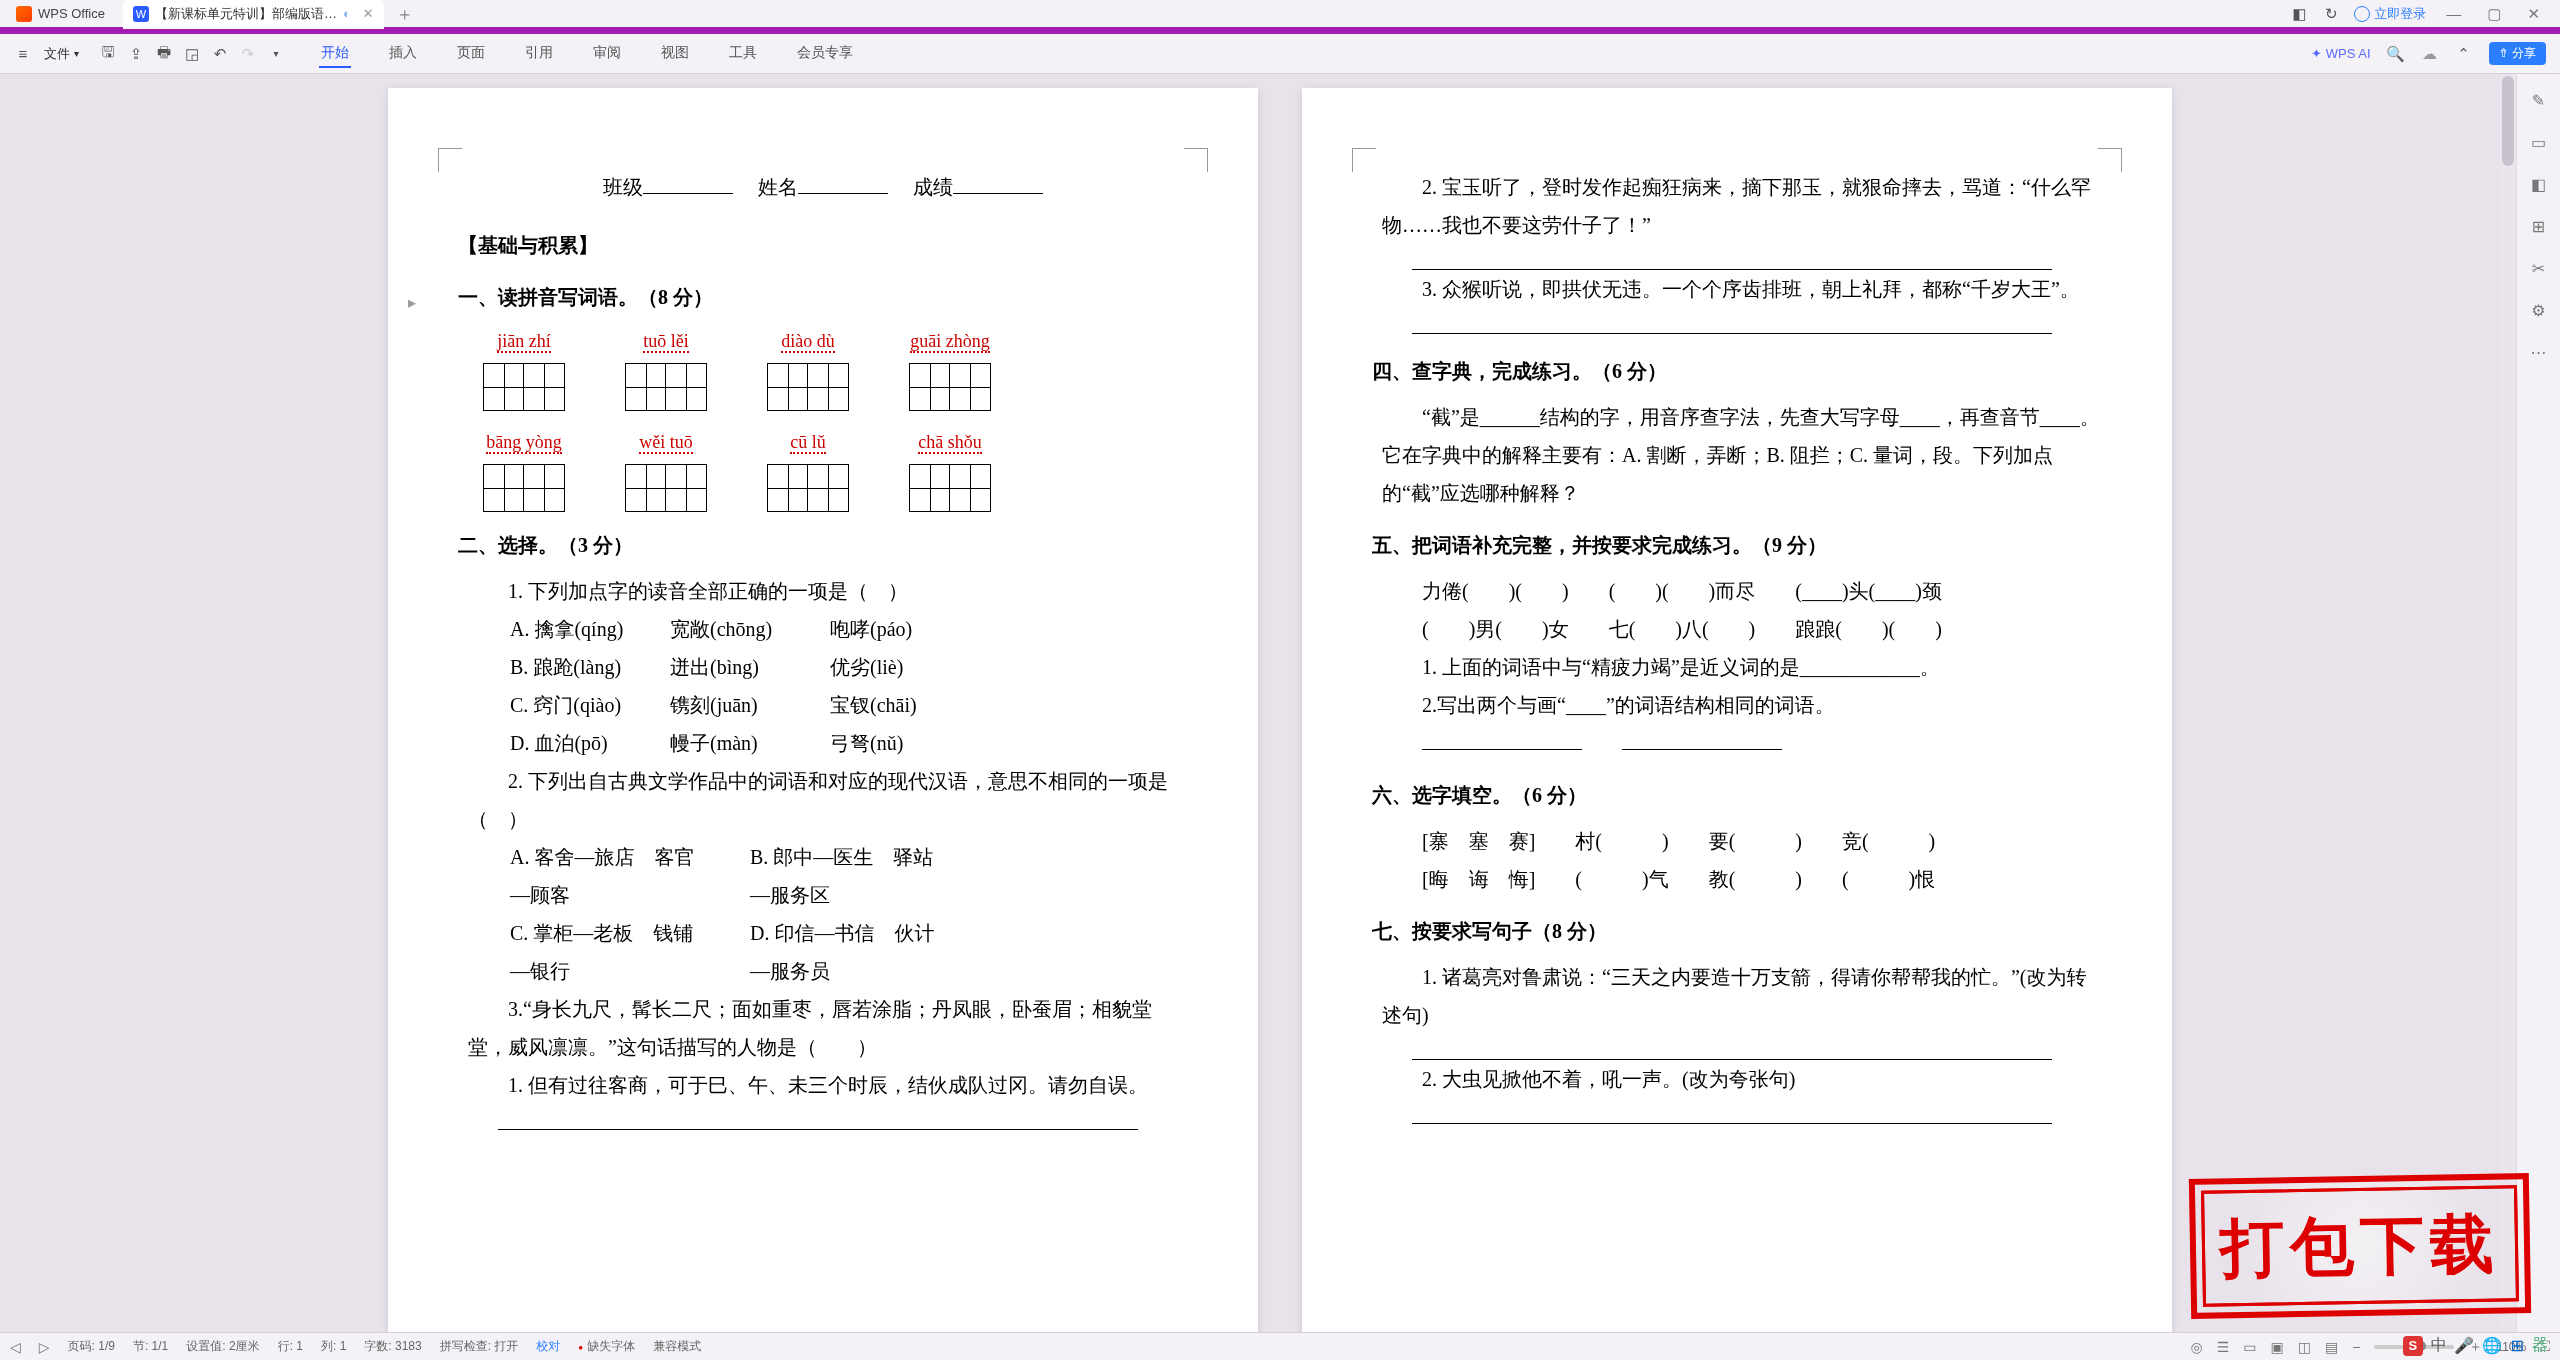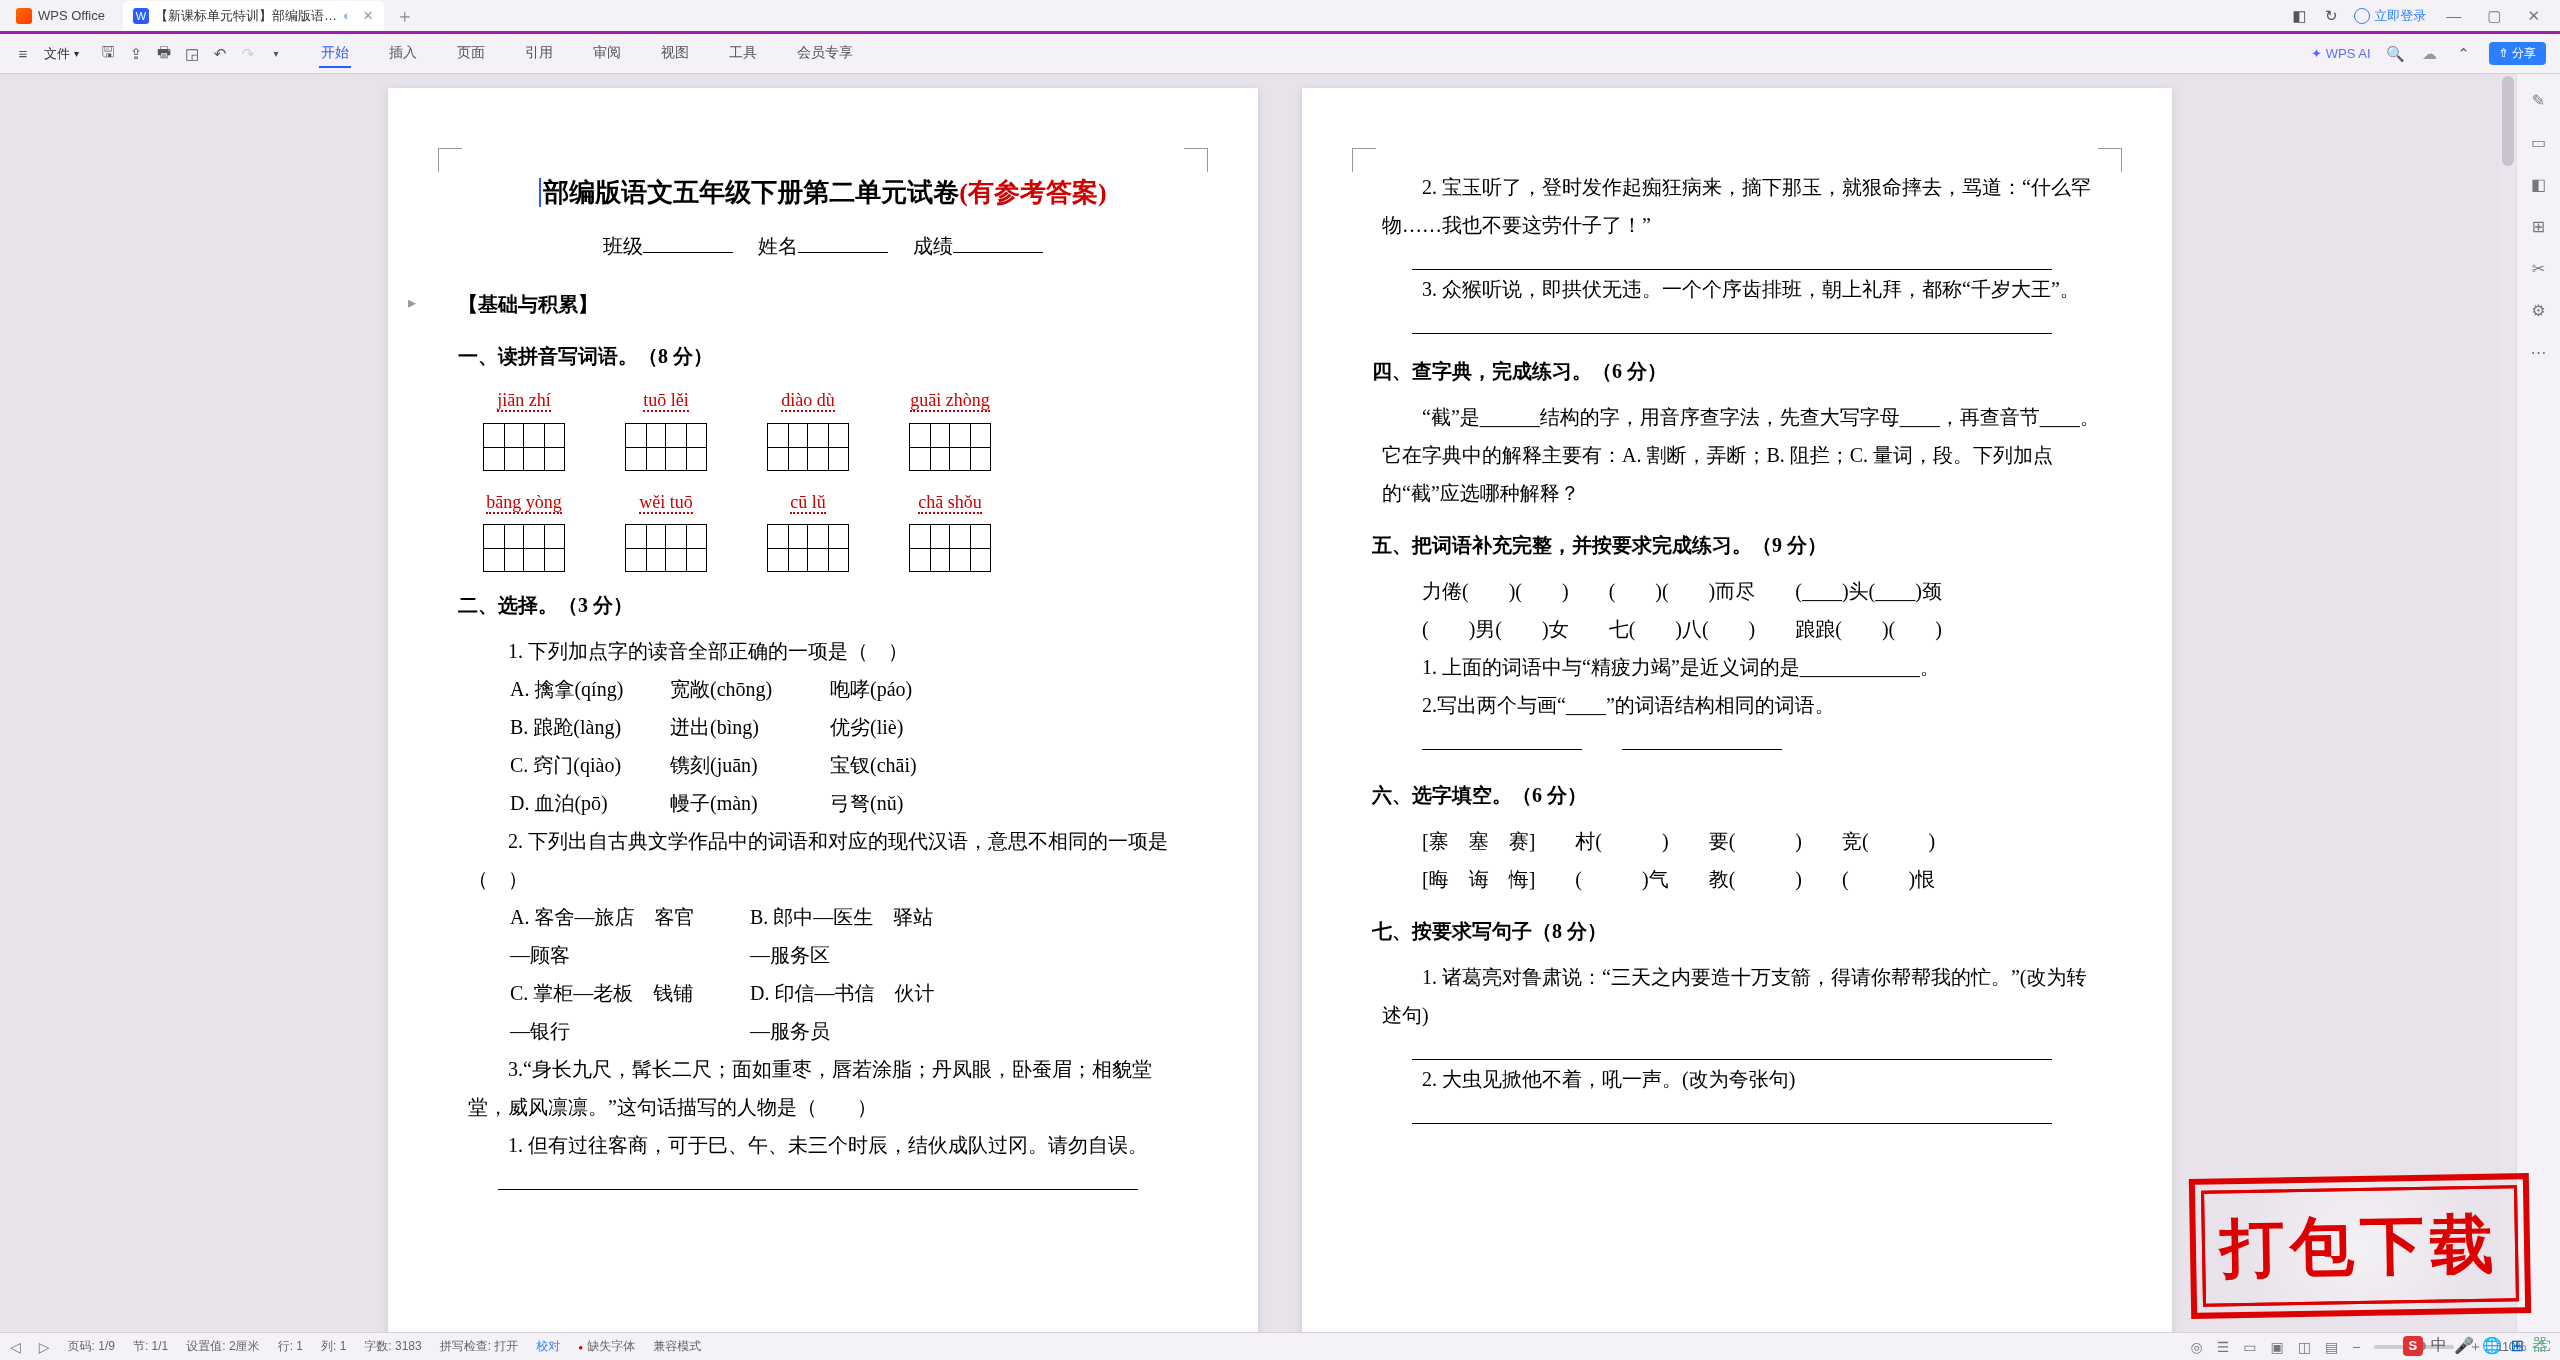--- a/index.html
+++ b/index.html
@@ -13,21 +13,21 @@
       color: #333;
       position: relative;
     }
     
     .titlebar {
       height: 34px;
       background: #f5f2f7;
       display: flex;
       align-items: center;
       padding: 0 6px;
-      border-bottom: 3px solid #a21caf;
+      border-bottom: 7px solid #a21caf;
     }
     .wps-logo { display: flex; align-items: center; gap: 6px; font-size: 13px; color: #444; padding: 0 10px; }
     .wps-logo-icon { width: 16px; height: 16px; background: linear-gradient(135deg,#ff6a00,#ff3c00); border-radius: 3px; }
     .doc-tab { display: flex; align-items: center; height: 30px; background: #fff; border-radius: 6px 6px 0 0; padding: 0 10px; margin-left: 8px; gap: 6px; font-size: 13px; color: #333; }
     .doc-tab .w-icon { width: 16px; height: 16px; background: #2b5cff; color: #fff; font-size: 11px; display: flex; align-items: center; justify-content: center; border-radius: 3px; }
     .doc-tab .close { color: #999; font-size: 13px; margin-left: 6px; }
     .add-tab { color: #888; font-size: 18px; padding: 0 12px; }
     .titlebar-right { margin-left: auto; display: flex; align-items: center; gap: 14px; padding-right: 8px; color: #666; }
     .login-btn { color: #2b7fff; display: flex; align-items: center; gap: 4px; font-size: 13px; }
     .login-btn .avatar-icon { width: 16px; height: 16px; border: 1.5px solid #2b7fff; border-radius: 50%; }
@@ -260,23 +260,20 @@
   </div>
 </div>
 
 <div class="doc-area">
 
   <div class="page">
     <span class="corner-tl"></span>
     <span class="corner-tr"></span>
     <span class="outline-tab">▸</span>
 
-    <div class="doc-title">
-      <span style="border-left:2px solid #2b5cff;padding-left:2px;">部编版语文五年级下册第二单元试卷</span><span class="red">(有参考答案)</span>
-    </div>
     <div class="info-line">
       <span>班级</span><span class="blank"></span>　
       <span>姓名</span><span class="blank"></span>　
       <span>成绩</span><span class="blank"></span>
     </div>
     <div class="section-head">【基础与积累】</div>
     <div class="section-head">一、读拼音写词语。（8 分）</div>
 
     <div class="pinyin-row">
       <div class="pinyin-item">

